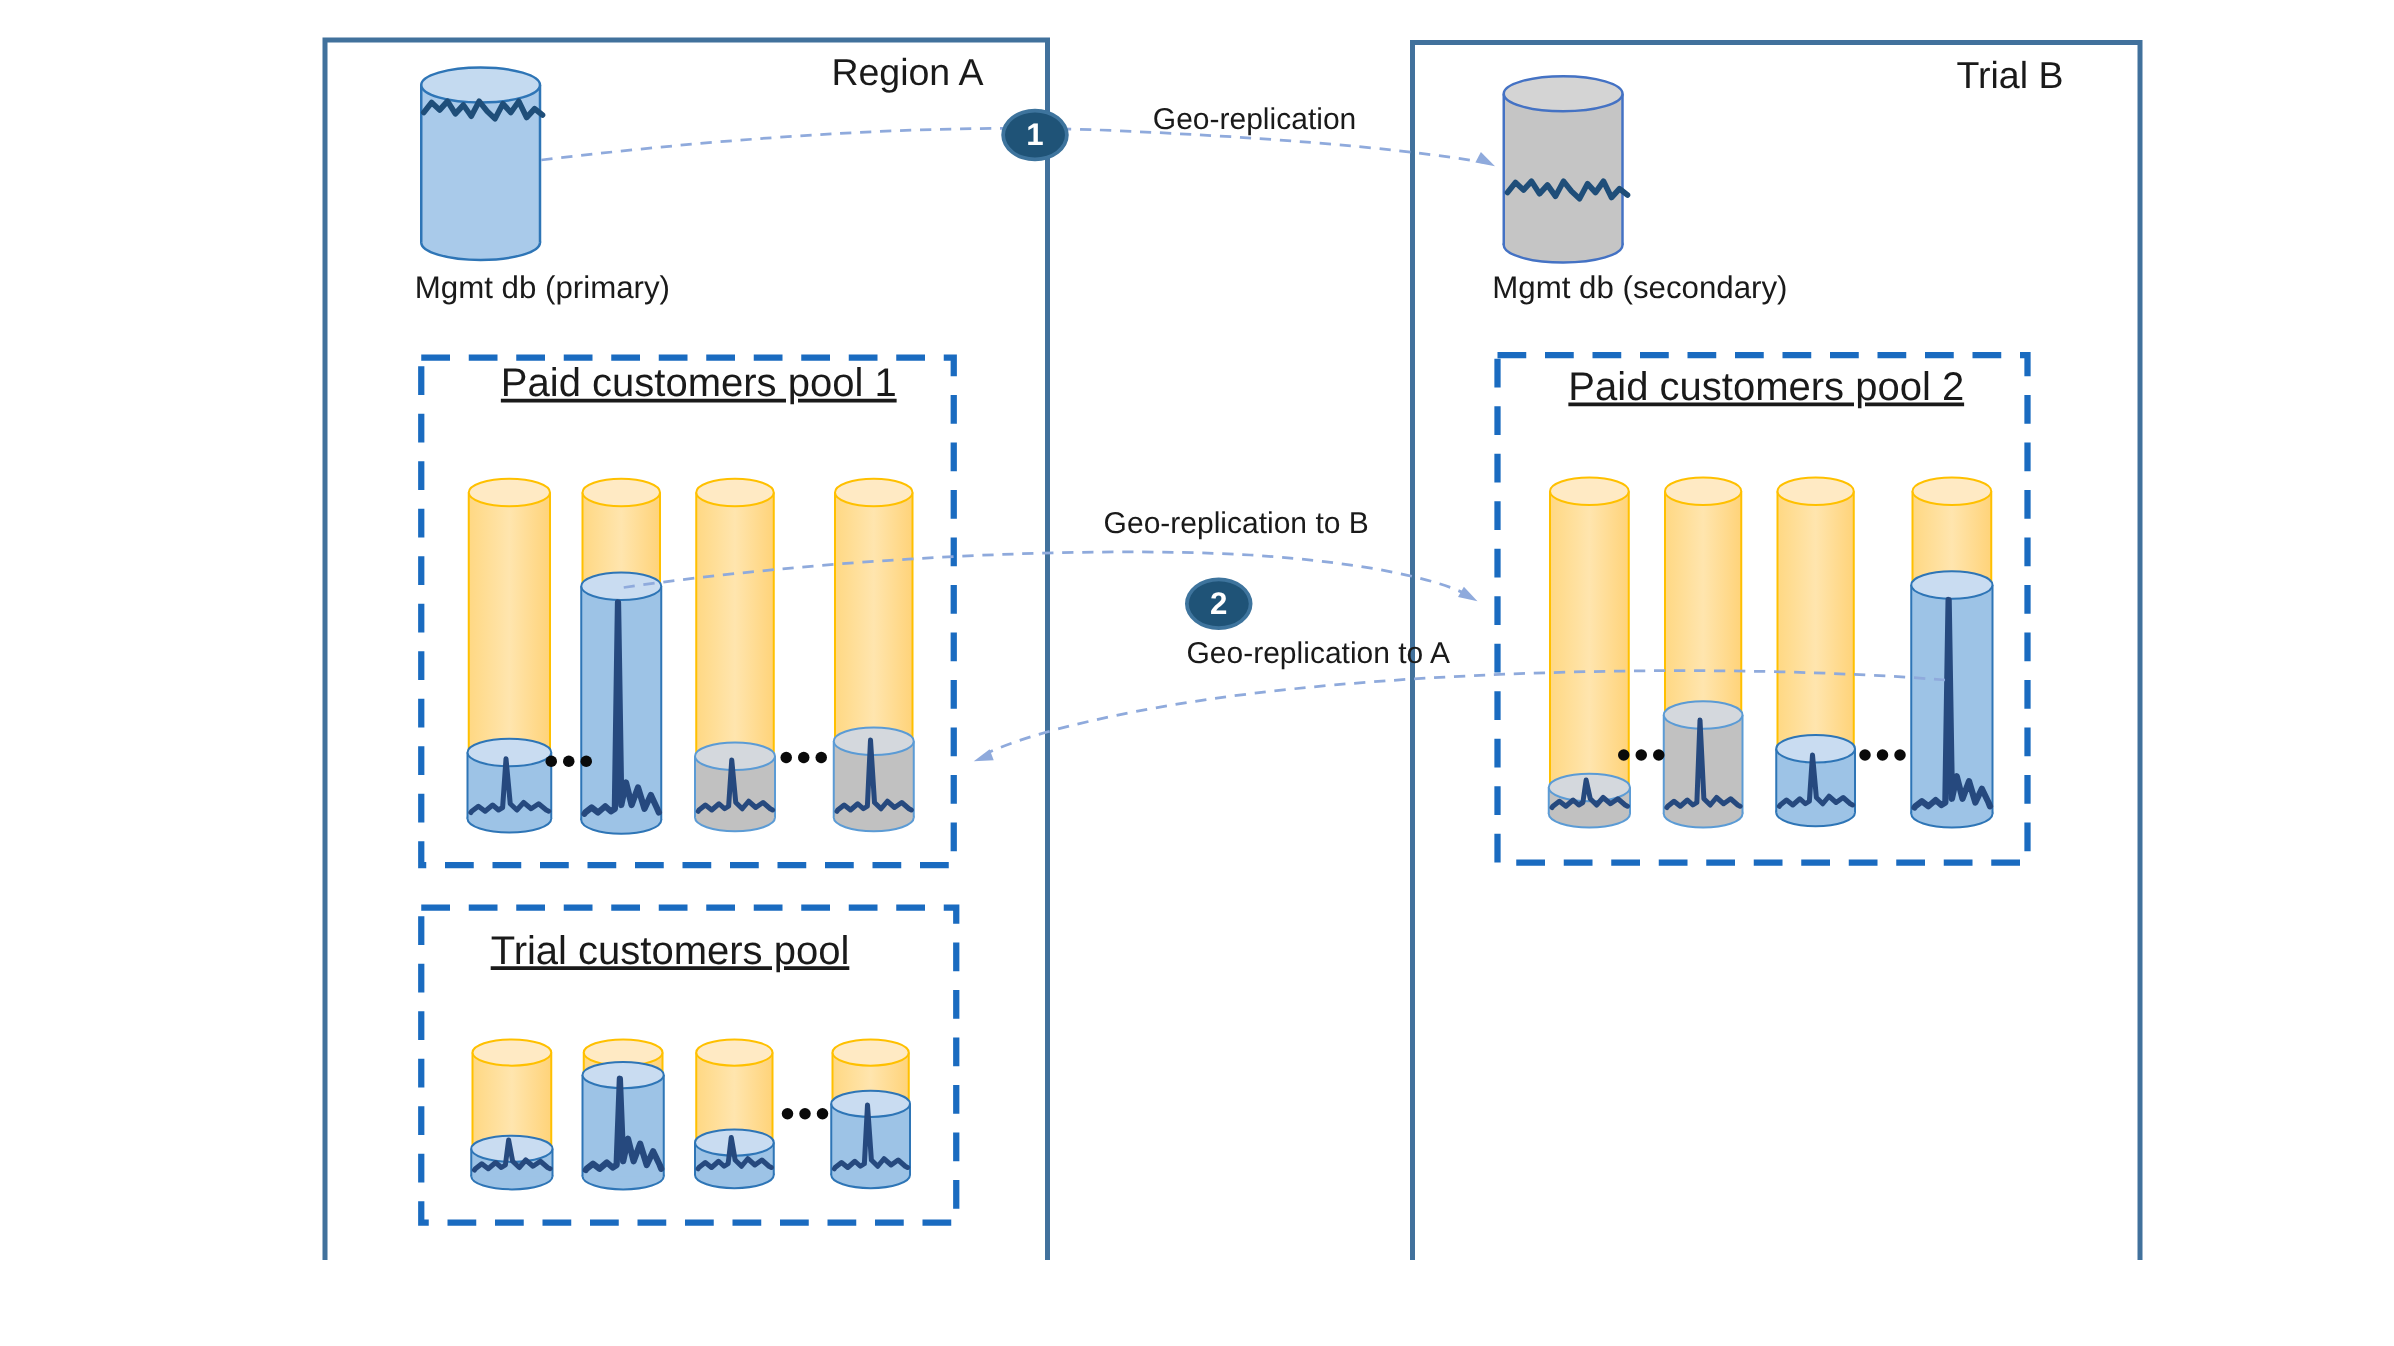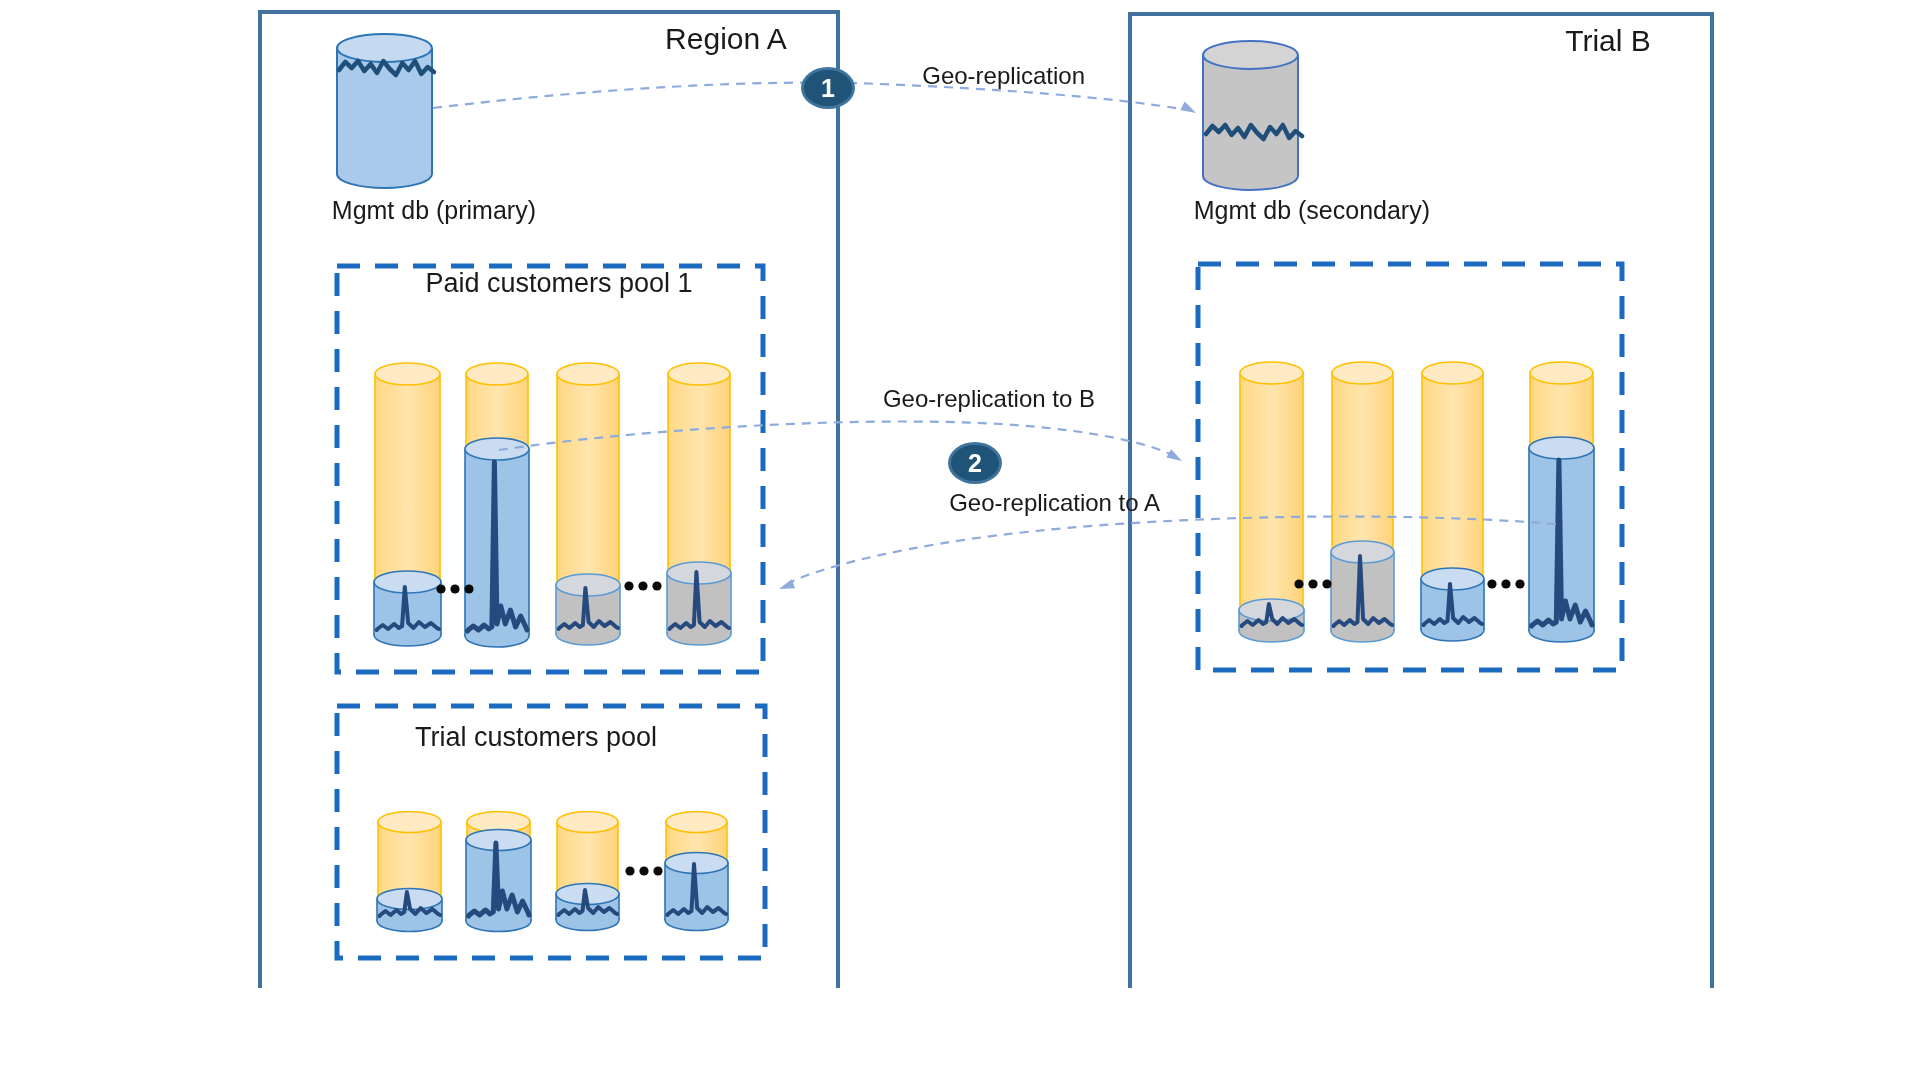--- a/index.html
+++ b/index.html
@@ -1,22 +1,22 @@
 <!DOCTYPE html>
 <html><head>
 <meta charset="utf-8">
 <style>
   html,body{margin:0;padding:0;background:#fff;}
   #stage{position:relative;width:1915px;height:988px;background:#fff;overflow:hidden;
-         font-family:"Liberation Sans",sans-serif;}
+         font-family:"Liberation Sans",sans-serif;margin-top:20px;}
   #diagram{position:absolute;left:0;top:0;}
   .lbl{position:absolute;text-align:center;color:#1a1a1a;line-height:1.15;
        font-family:"Liberation Sans",sans-serif;white-space:nowrap;}
   .t30{font-size:30px;}
-  .t27{font-size:27px;}
+  .t27{font-size:32px;text-decoration:underline;}
   .t25{font-size:25px;text-align:right;}
   .t24{font-size:24px;text-align:right;}
   .badge{position:absolute;width:54px;height:42px;border-radius:50%;
          background:#1F5377;border:3px solid #3E749D;box-sizing:border-box;
          color:#fff;font-weight:bold;font-size:25px;
          display:flex;align-items:center;justify-content:center;}
   .ctl{position:absolute;top:1043px;width:31px;height:31px;border-radius:50%;
        border:2px solid #DADADA;box-sizing:border-box;background:#fff;
        display:flex;align-items:center;justify-content:center;cursor:pointer;}
   .ctl svg{stroke:#C6C6C6;fill:none;stroke-width:1.4;}
@@ -246,20 +246,21 @@
 
   <div class="lbl t25" style="left:276px;top:196px;width:260px;">Mgmt db (primary)</div>
   <div class="lbl t25" style="left:1170px;top:196px;width:260px;">Mgmt db (secondary)</div>
 
   <div class="lbl t24" style="left:845px;top:62px;width:240px;">Geo-replication</div>
   <div class="lbl t24" style="left:835px;top:385px;width:260px;">Geo-replication to B</div>
   <div class="lbl t24" style="left:900px;top:489px;width:260px;">Geo-replication to A</div>
 
   <div class="lbl t27" style="left:389px;top:268px;width:340px;">Paid customers pool 1</div>
   <div class="lbl t27" style="left:386px;top:722px;width:300px;">Trial customers pool</div>
+  <div class="lbl t27" style="left:1243px;top:271px;width:340px;">Paid customers pool 2</div>
 
   <div class="badge" style="left:801px;top:67px;">1</div>
   <div class="badge" style="left:948px;top:442px;">2</div>
 
   <div class="ctl" style="left:2px;">
     <svg width="16" height="16" viewBox="0 0 16 16">
       <path d="M10 3.5 L4 8 L10 12.5 Z"></path>
       </svg>
   </div>
   <div class="ctl" style="left:41px;">

